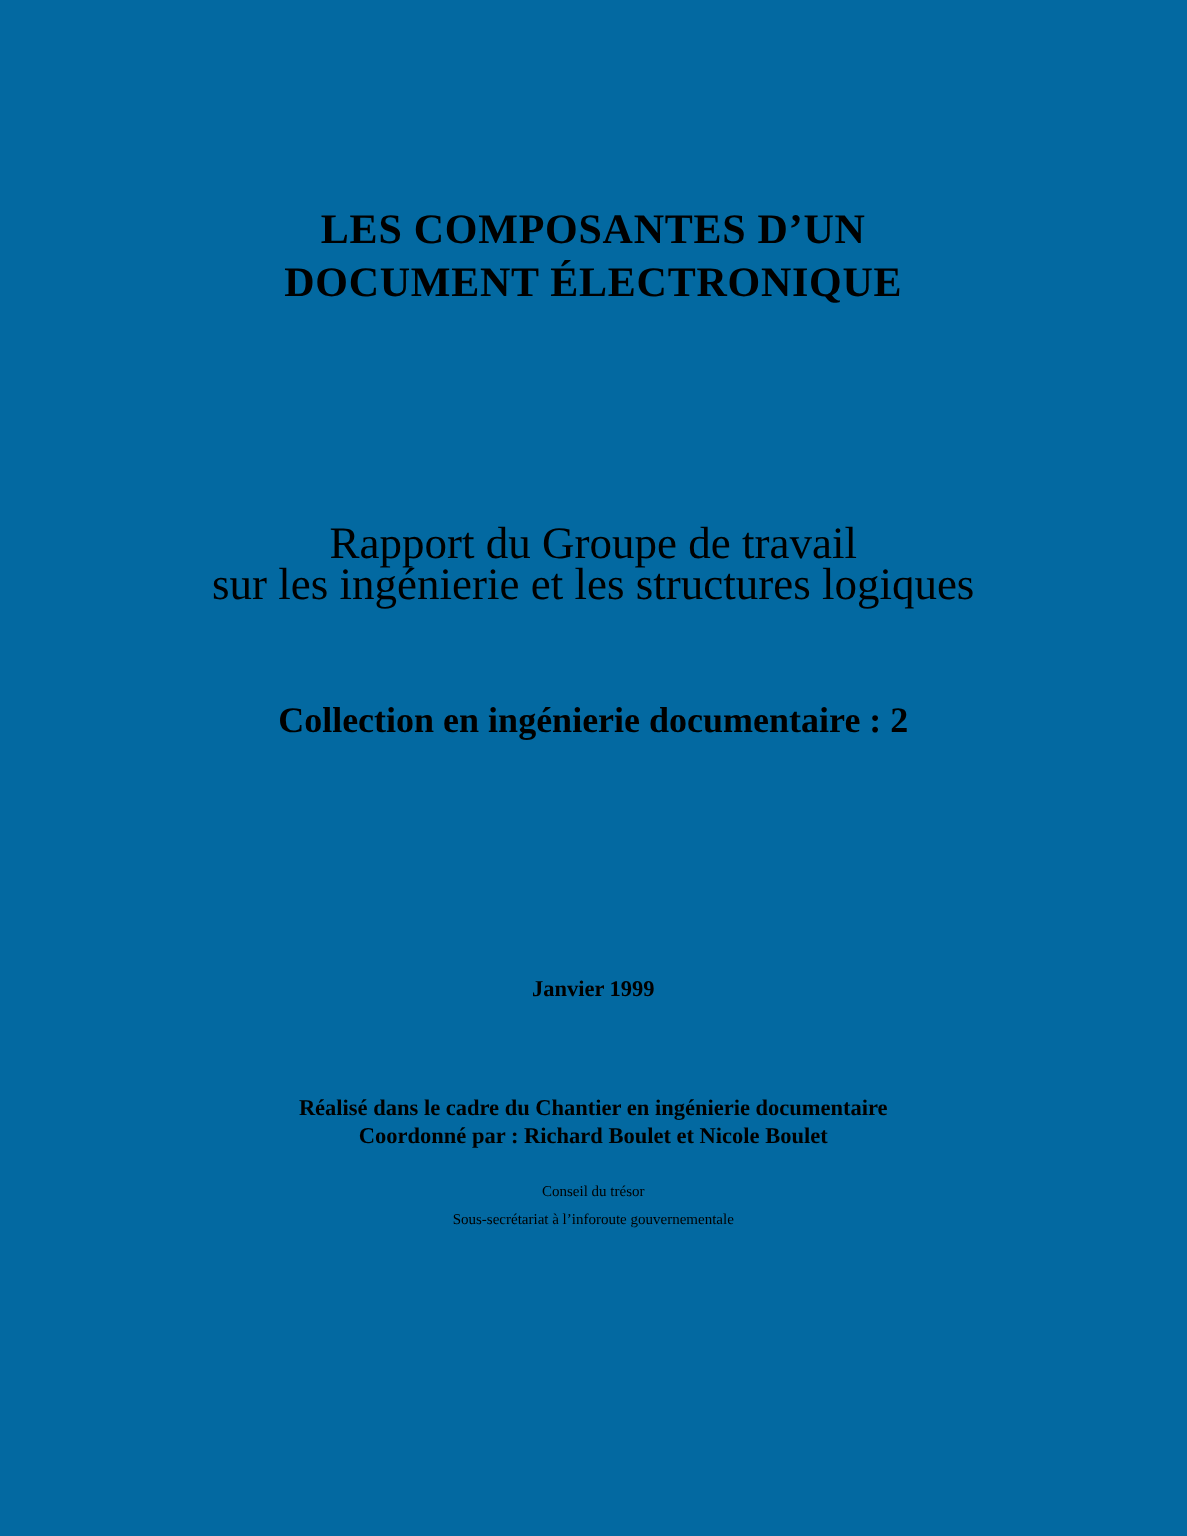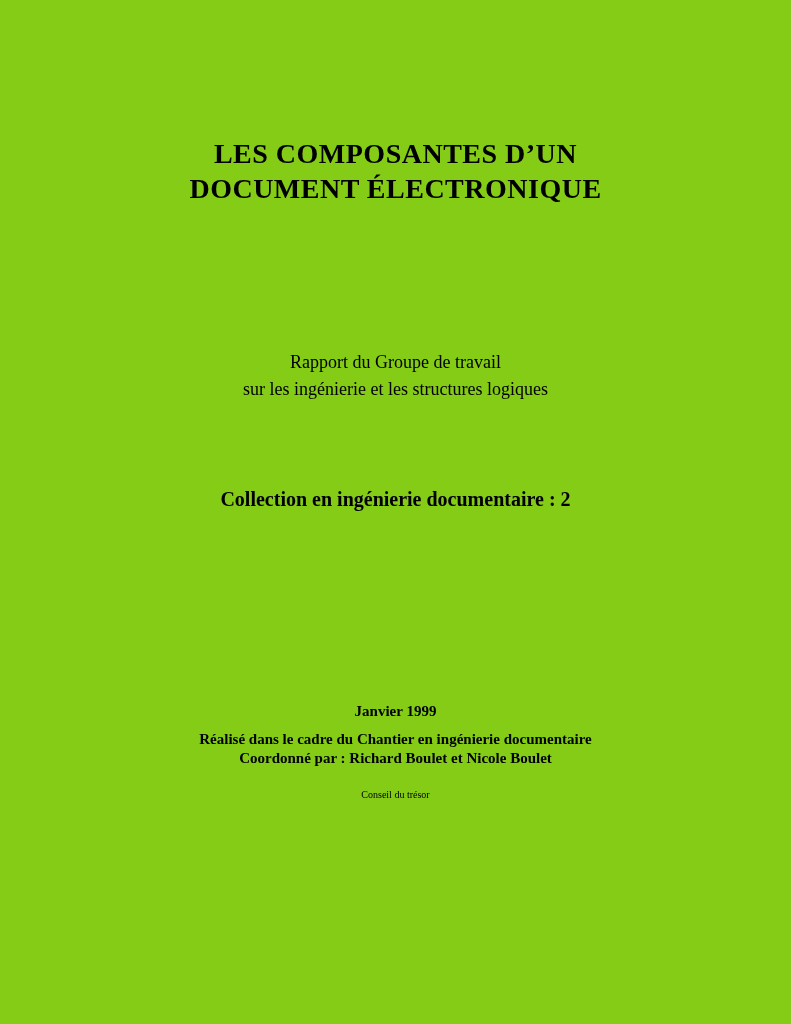--- a/index.html
+++ b/index.html
@@ -3,52 +3,52 @@
 <meta charset="utf-8">
 <style>
   * { margin: 0; padding: 0; box-sizing: border-box; }
   html, body {
     background: #ffffff;
   }
   .page {
     position: relative;
     width: 791px;
     height: 1024px;
-    background: #84cc16;
+    background: #0369a1;
     margin: 0 auto;
     font-family: "Liberation Serif", "DejaVu Serif", serif;
     color: #000000;
     overflow: hidden;
   }
   .centered {
     position: absolute;
     left: 0;
     width: 100%;
     text-align: center;
   }
   .doc-title {
     top: 136px;
     font-size: 28px;
     font-weight: bold;
     line-height: 35px;
     letter-spacing: 0.5px;
   }
   .doc-subtitle {
     top: 349px;
-    font-size: 18px;
+    font-size: 30px;
     font-weight: normal;
     line-height: 27px;
   }
   .doc-collection {
-    top: 488px;
-    font-size: 20px;
+    top: 468px;
+    font-size: 24px;
     font-weight: bold;
   }
   .doc-date {
-    top: 703px;
+    top: 652px;
     font-size: 15px;
     font-weight: bold;
   }
   .doc-credits {
     top: 730px;
     font-size: 15px;
     font-weight: bold;
     line-height: 19px;
   }
   .doc-org {
@@ -77,15 +77,16 @@
 
   <div class="centered doc-date">Janvier 1999</div>
 
   <div class="centered doc-credits">
     <div>Réalisé dans le cadre du Chantier en ingénierie documentaire</div>
     <div>Coordonné par : Richard Boulet et Nicole Boulet</div>
   </div>
 
   <div class="centered doc-org">
     <div>Conseil du trésor</div>
+    <div>Sous-secrétariat à l’inforoute gouvernementale</div>
   </div>
 
 </div>
 
 </body></html>

